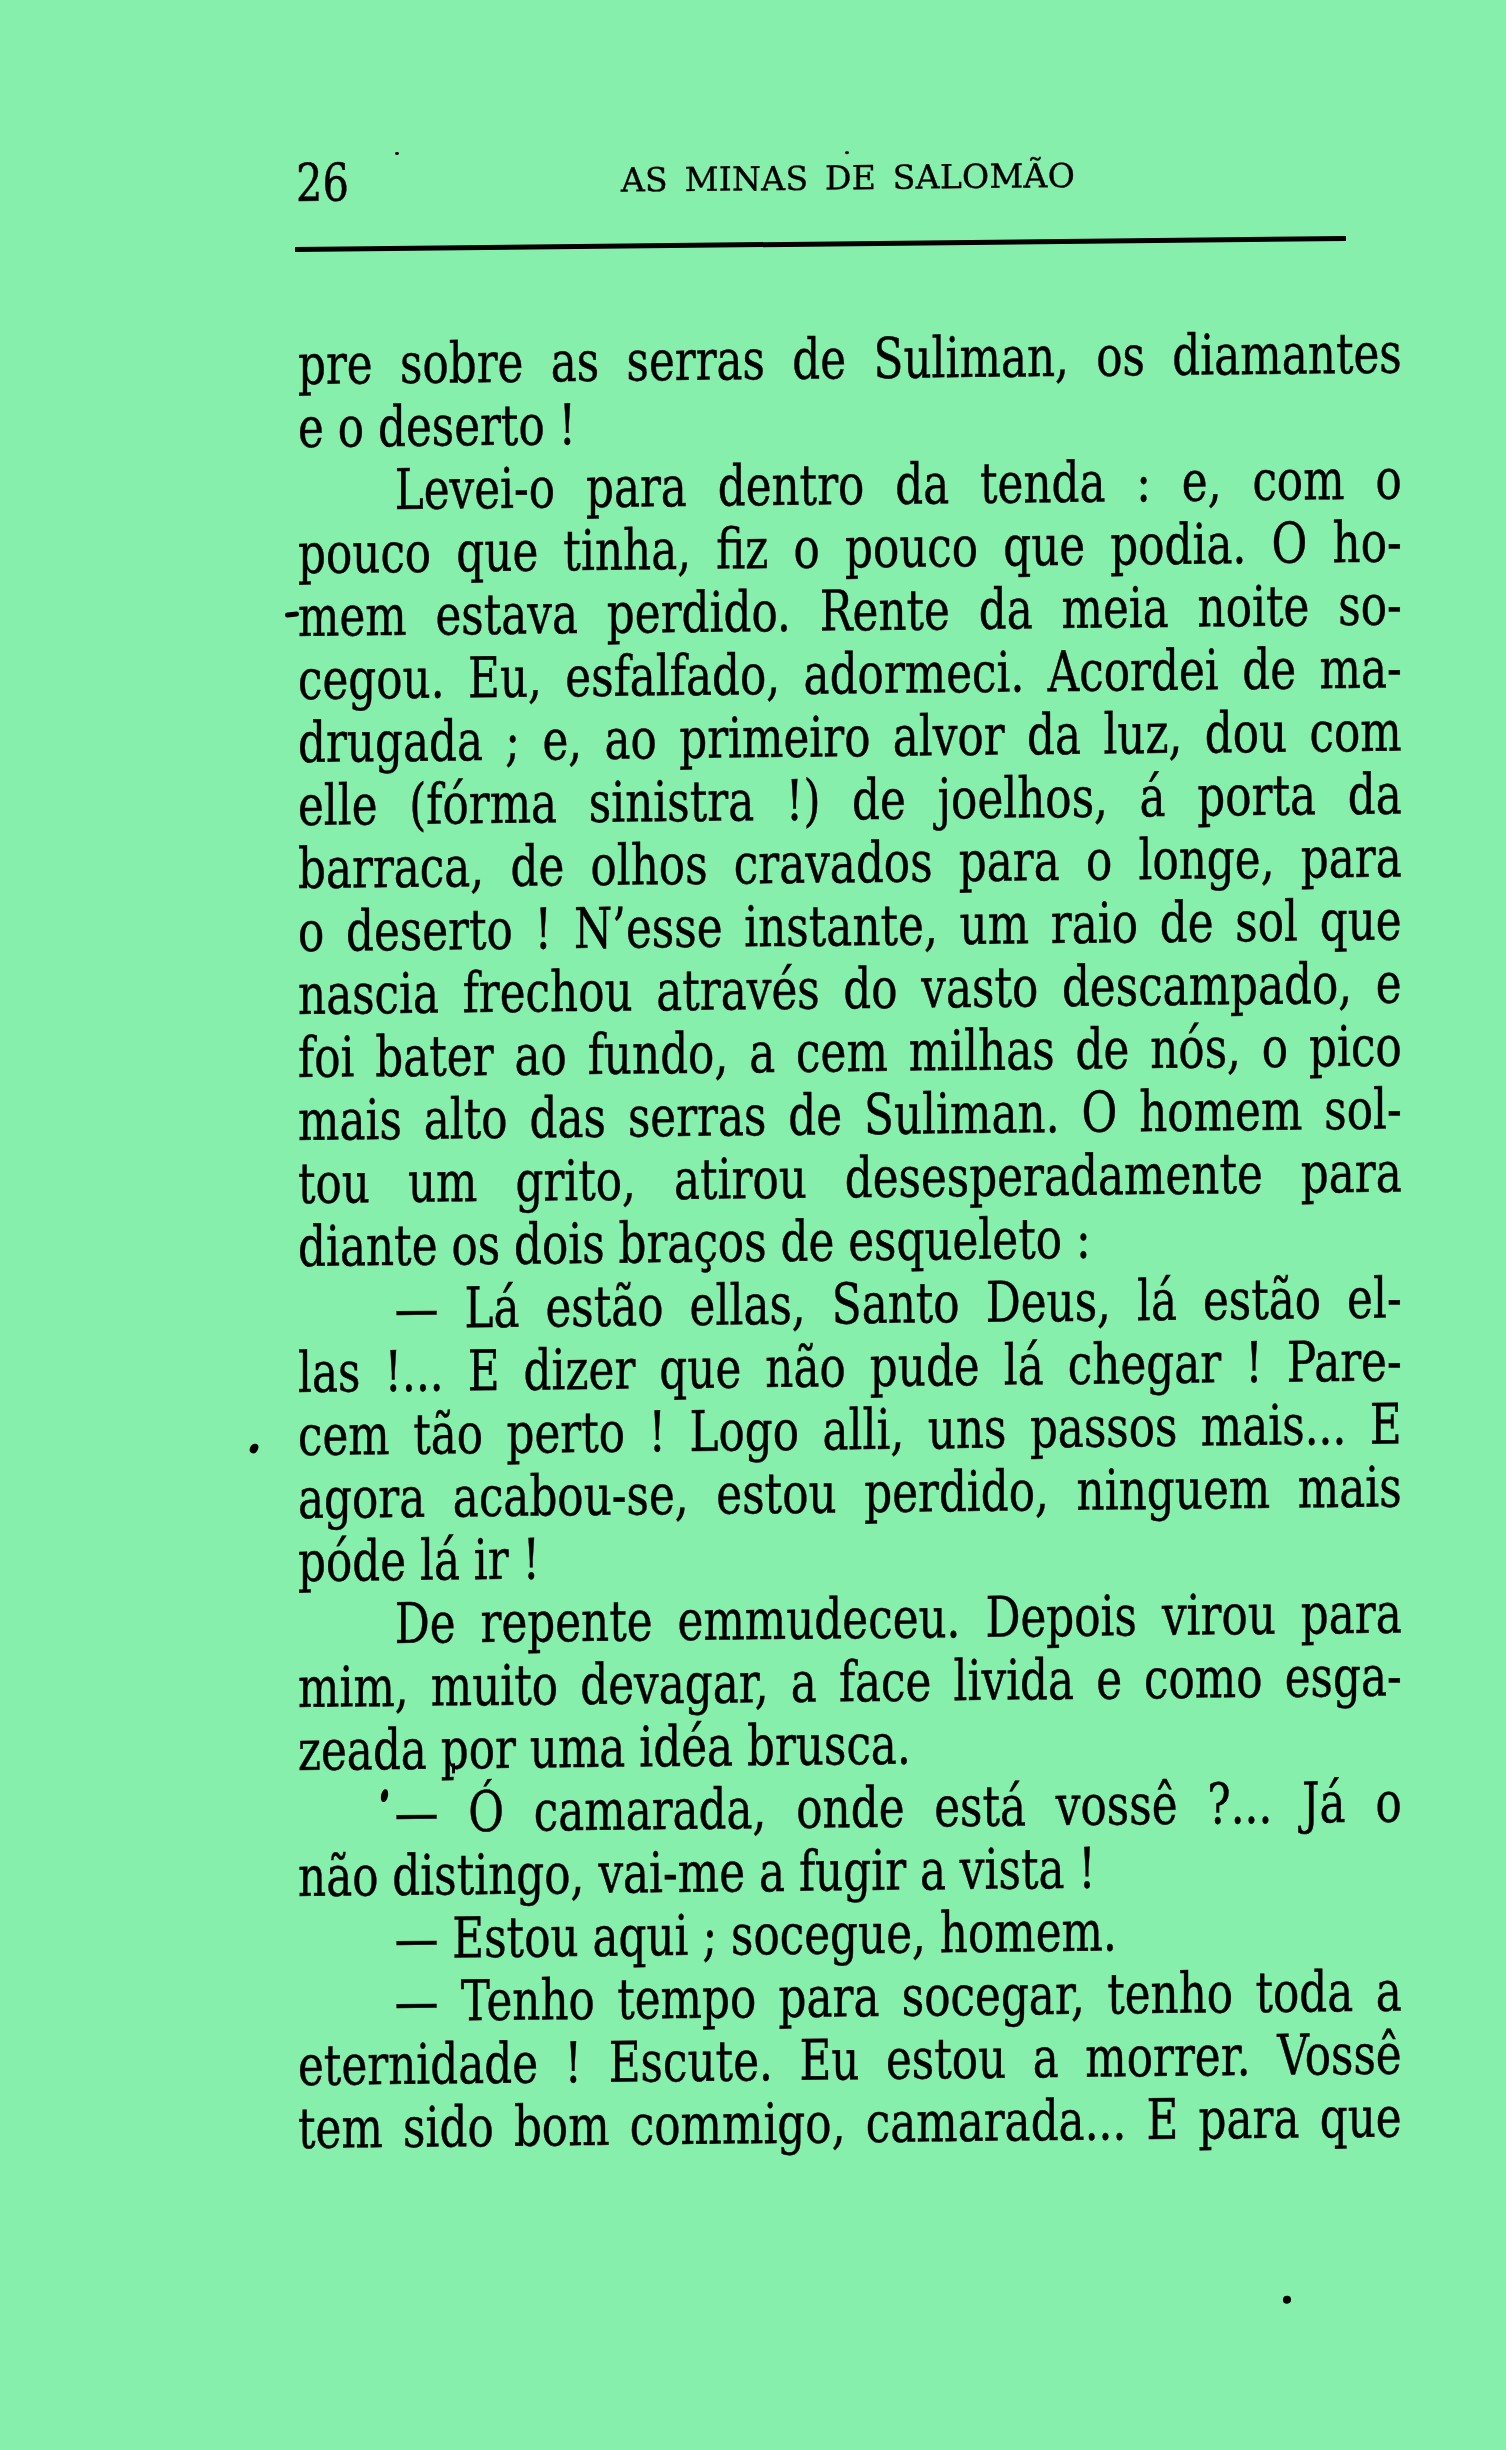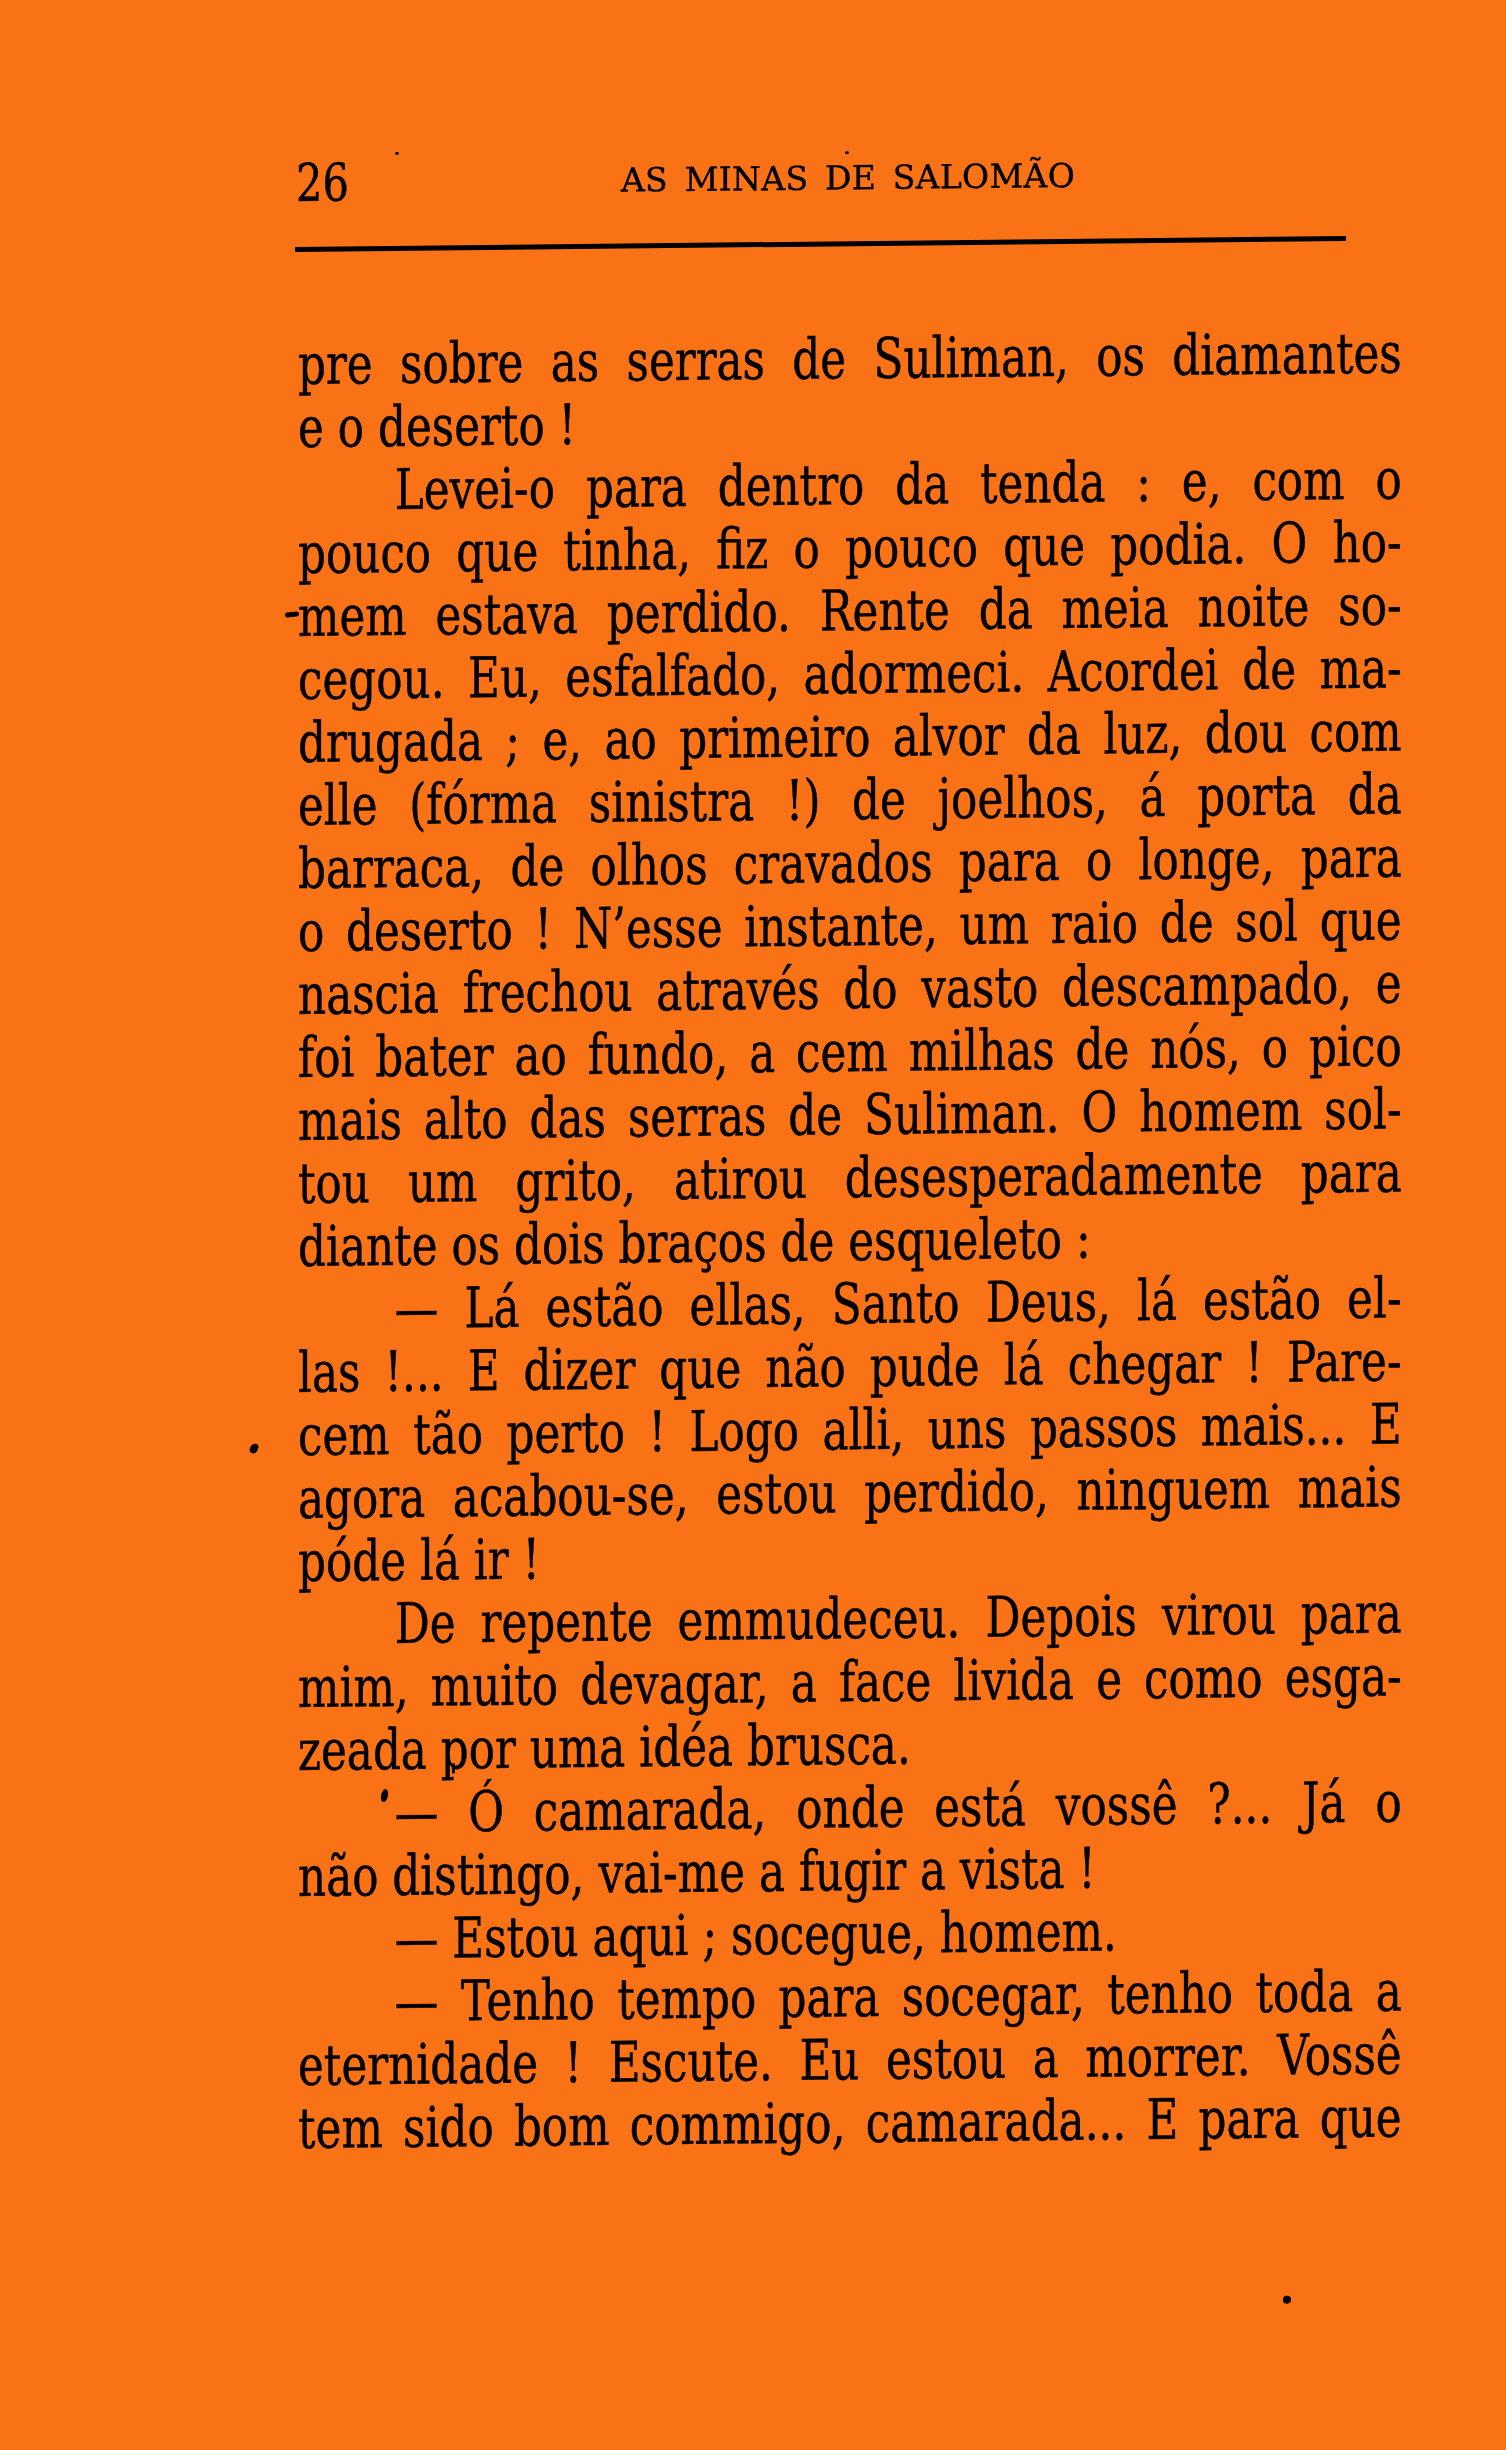--- a/index.html
+++ b/index.html
@@ -4,21 +4,21 @@
 <style>
   html, body {
     margin: 0;
     padding: 0;
     background: #ffffff;
   }
   .page {
     position: relative;
     width: 1507px;
     height: 2450px;
-    background: #f97316;
+    background: #86efac;
     overflow: hidden;
     font-family: "DejaVu Serif", serif;
     color: #000000;
   }
   
   .content {
     position: absolute;
     left: 298px;
     top: 0;
     width: 1209px;

